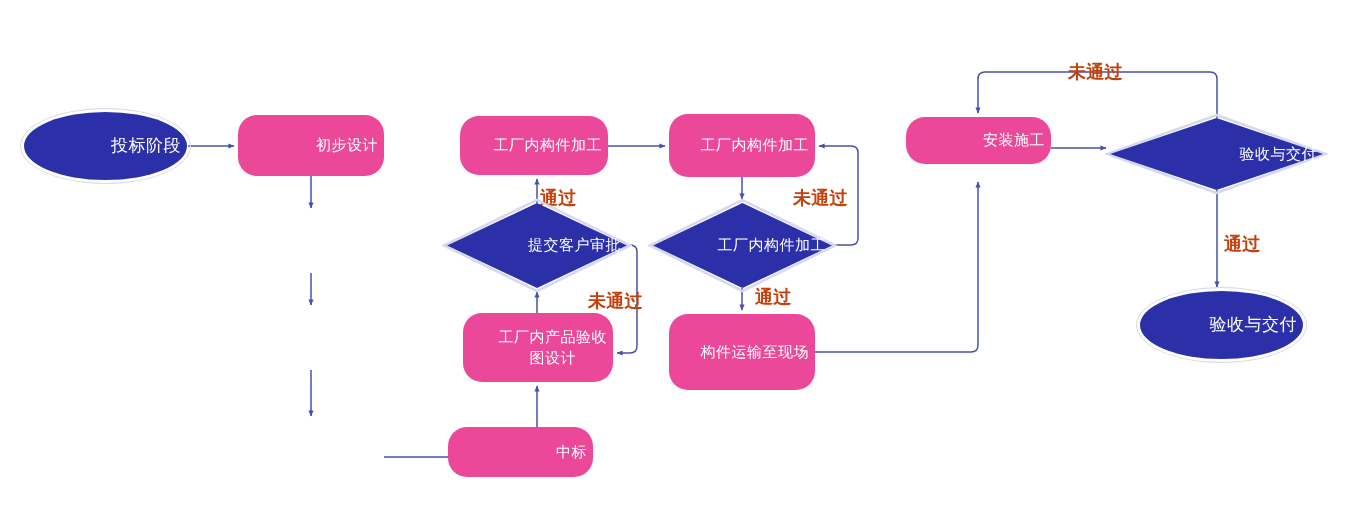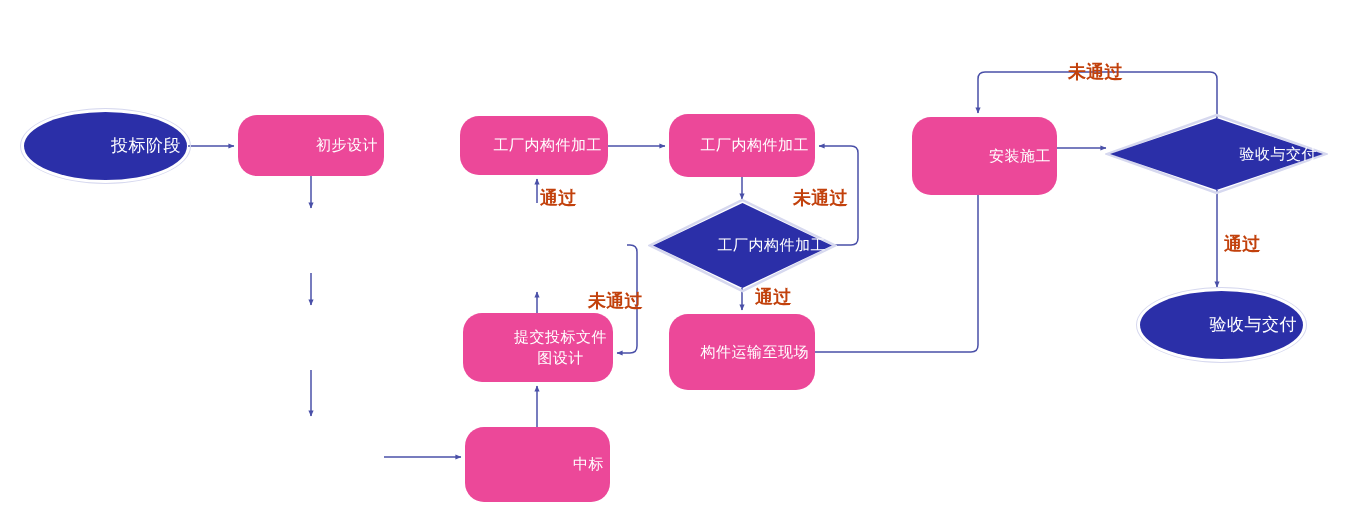--- a/index.html
+++ b/index.html
@@ -151,29 +151,38 @@
     <span class="label">投标阶段</span>
   </div>
 
   <div class="node rect" style="left:238px; top:115px; width:146px; height:61px;">
     <span class="label">初步设计</span>
   </div>
 
 
 
 
-  <div class="node rect" style="left:465px; top:427px; width:145px; height:75px;">
+  <div class="node rect" style="left:448px; top:427px; width:145px; height:50px;">
     <span class="label">中标</span>
   </div>
 
   <div class="node rect" style="left:463px; top:313px; width:150px; height:69px;">
-    <span class="label">提交投标文件
+    <span class="label">工厂内产品验收
 图设计</span>
   </div>
 
+  <div class="node diamond" style="left:447px; top:203px; width:180px; height:85px;">
+    <span class="outline">
+      <svg viewBox="0 0 190 95" preserveAspectRatio="none">
+        <polygon points="95,2 188,47.5 95,93 2,47.5" fill="none" stroke="#d6d8ef" stroke-width="2.5"></polygon>
+      </svg>
+    </span>
+    <span class="shape"></span>
+    <span class="label">提交客户审批</span>
+  </div>
 
   <div class="node rect" style="left:460px; top:116px; width:148px; height:59px;">
     <span class="label">工厂内构件加工</span>
   </div>
 
   <div class="node rect" style="left:669px; top:114px; width:146px; height:63px;">
     <span class="label">工厂内构件加工</span>
   </div>
 
   <div class="node diamond" style="left:653px; top:203px; width:179px; height:85px;">
@@ -183,21 +192,21 @@
       </svg>
     </span>
     <span class="shape"></span>
     <span class="label">工厂内构件加工</span>
   </div>
 
   <div class="node rect" style="left:669px; top:314px; width:146px; height:76px;">
     <span class="label">构件运输至现场</span>
   </div>
 
-  <div class="node rect" style="left:906px; top:117px; width:145px; height:78px;margin-left:6px;">
+  <div class="node rect" style="left:906px; top:117px; width:145px; height:47px;">
     <span class="label">安装施工</span>
   </div>
 
   <div class="node diamond" style="left:1110px; top:118px; width:213px; height:72px;">
     <span class="outline">
       <svg viewBox="0 0 223 82" preserveAspectRatio="none">
         <polygon points="111.5,2 221,41 111.5,80 2,41" fill="none" stroke="#d6d8ef" stroke-width="2.5"></polygon>
       </svg>
     </span>
     <span class="shape"></span>

